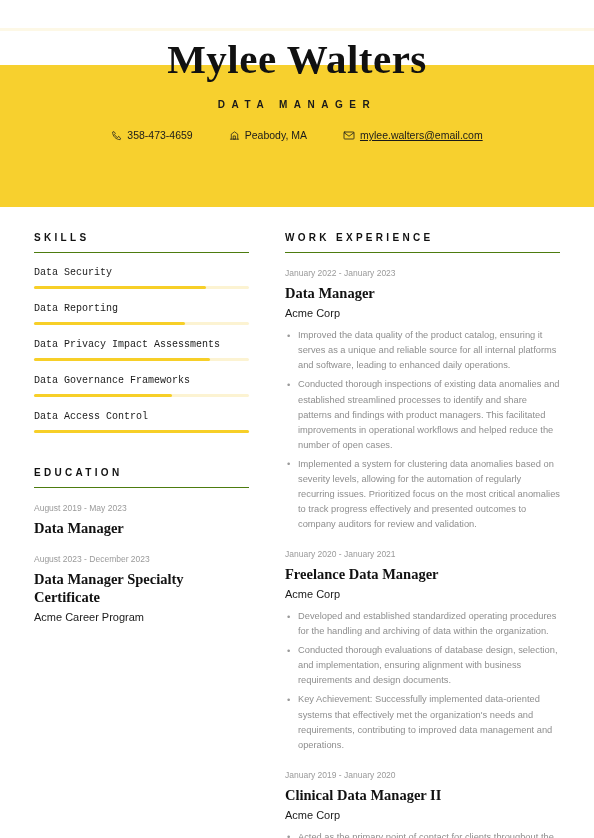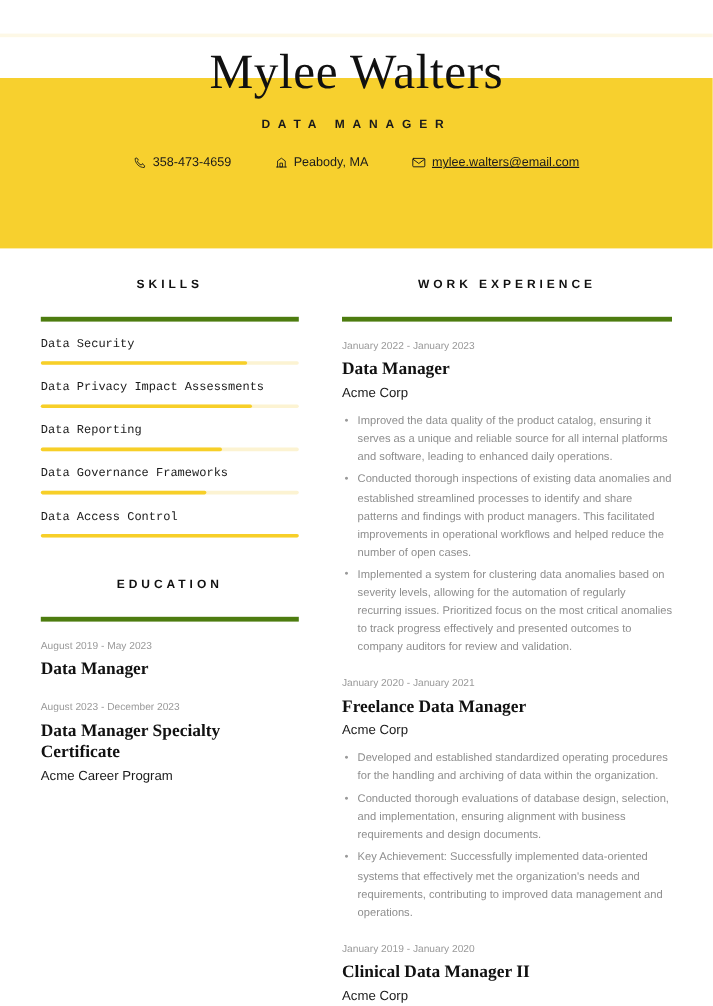--- a/index.html
+++ b/index.html
@@ -47,21 +47,21 @@
     height: 207px;
   }
   .name {
     position: absolute;
     top: 36px;
     left: 0;
     width: 594px;
     text-align: center;
     font-family: "Liberation Serif", serif;
     font-size: 41px;
-    font-weight: 400;
+    font-weight: 700;
     letter-spacing: 0.5px;
     color: #111111;
     line-height: 1.15;
   }
   .job-title {
     position: absolute;
     top: 99px;
     left: 0;
     width: 594px;
     text-align: center;
@@ -127,24 +127,23 @@
     left: 285px;
     width: 275px;
   }
 
   .section-title {
     font-size: 10px;
     font-weight: 700;
     letter-spacing: 3.3px;
     color: #111111;
     text-transform: uppercase;
-    padding-bottom: 21px;
-    border-bottom: 4px solid #4d7c0f;
+    padding-bottom: 9px;
+    border-bottom: 1px solid #4d7c0f;
     margin: 0;
-    text-align: center;
   }
   .sec-skills { margin-top: 25px; }
   .sec-education { margin-top: 34px; }
   .sec-work { margin-top: 25px; }
 
   
   .skill {
     margin-top: 13px;
     font-family: Liberation Mono, monospace;
   }
@@ -271,30 +270,30 @@
         <div>
 
           <div class="skill">
             <div class="skill-name">Data Security</div>
             <div class="skill-track">
               <div class="skill-fill" style="width: 80%;"></div>
             </div>
           </div>
 
           <div class="skill">
+            <div class="skill-name">Data Reporting</div>
+            <div class="skill-track">
+              <div class="skill-fill" style="width: 70%;"></div>
+            </div>
+          </div>
+
+          <div class="skill">
             <div class="skill-name">Data Privacy Impact Assessments</div>
             <div class="skill-track">
               <div class="skill-fill" style="width: 82%;"></div>
-            </div>
-          </div>
-
-          <div class="skill">
-            <div class="skill-name">Data Reporting</div>
-            <div class="skill-track">
-              <div class="skill-fill" style="width: 70%;"></div>
             </div>
           </div>
 
           <div class="skill">
             <div class="skill-name">Data Governance Frameworks</div>
             <div class="skill-track">
               <div class="skill-fill" style="width: 64%;"></div>
             </div>
           </div>
 

